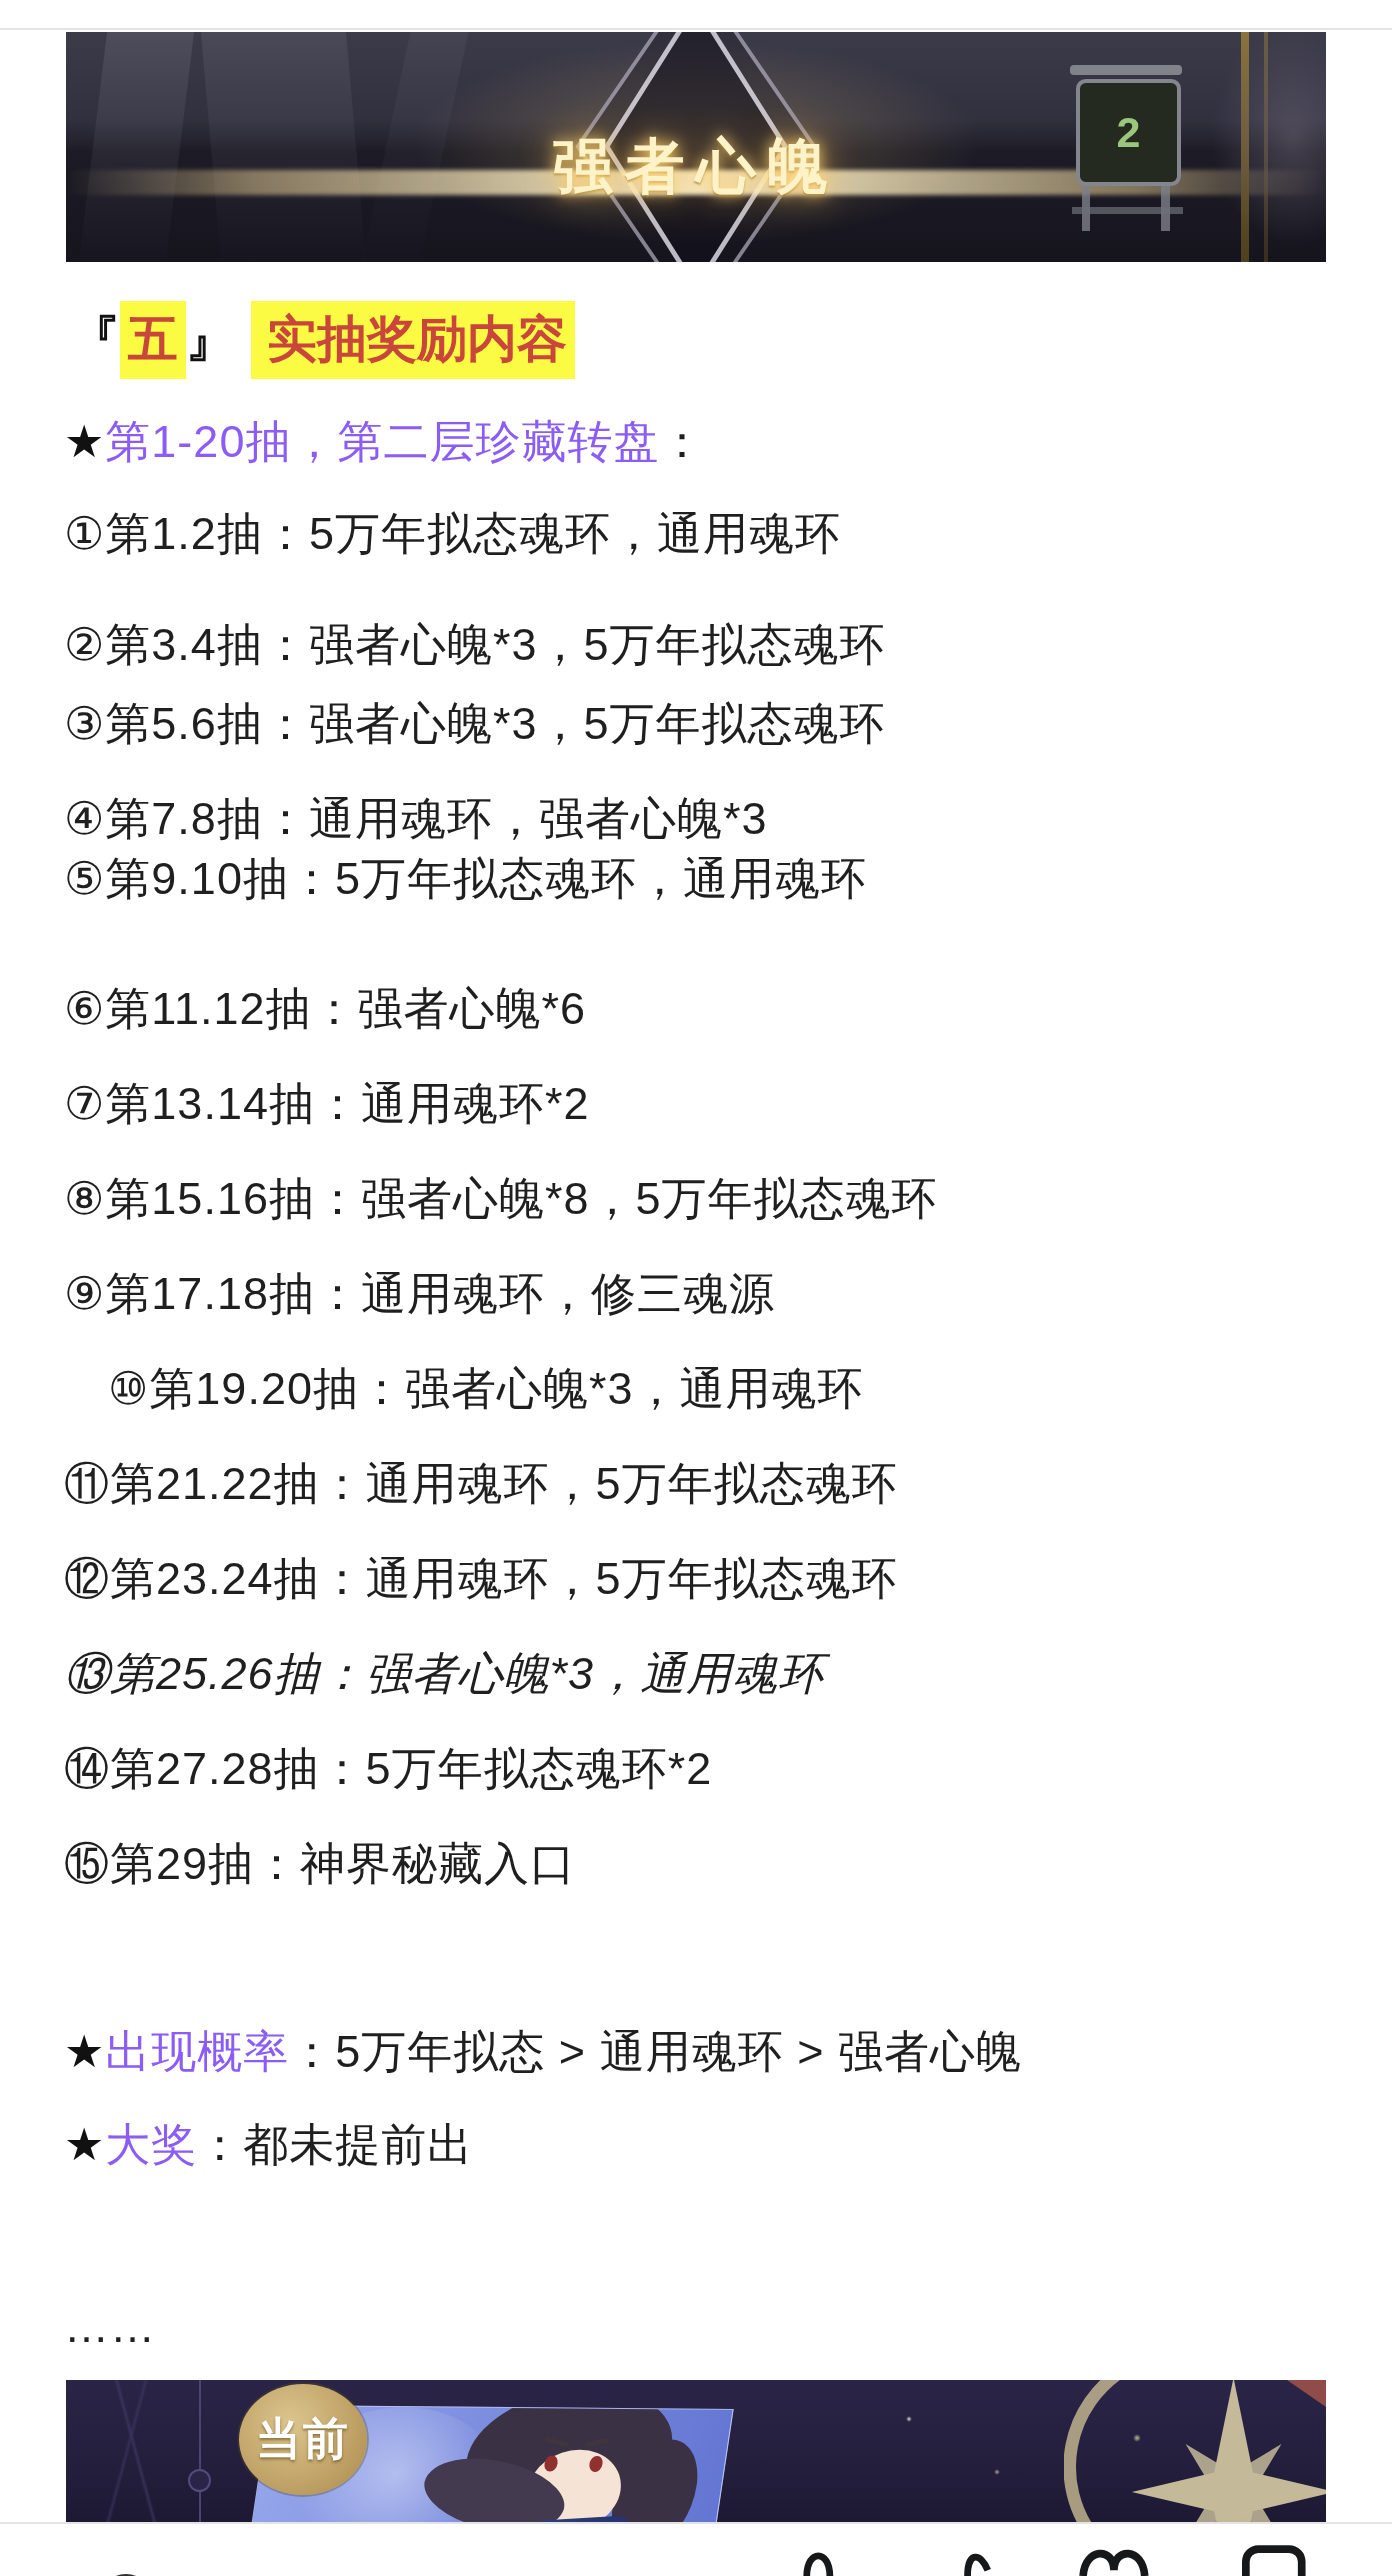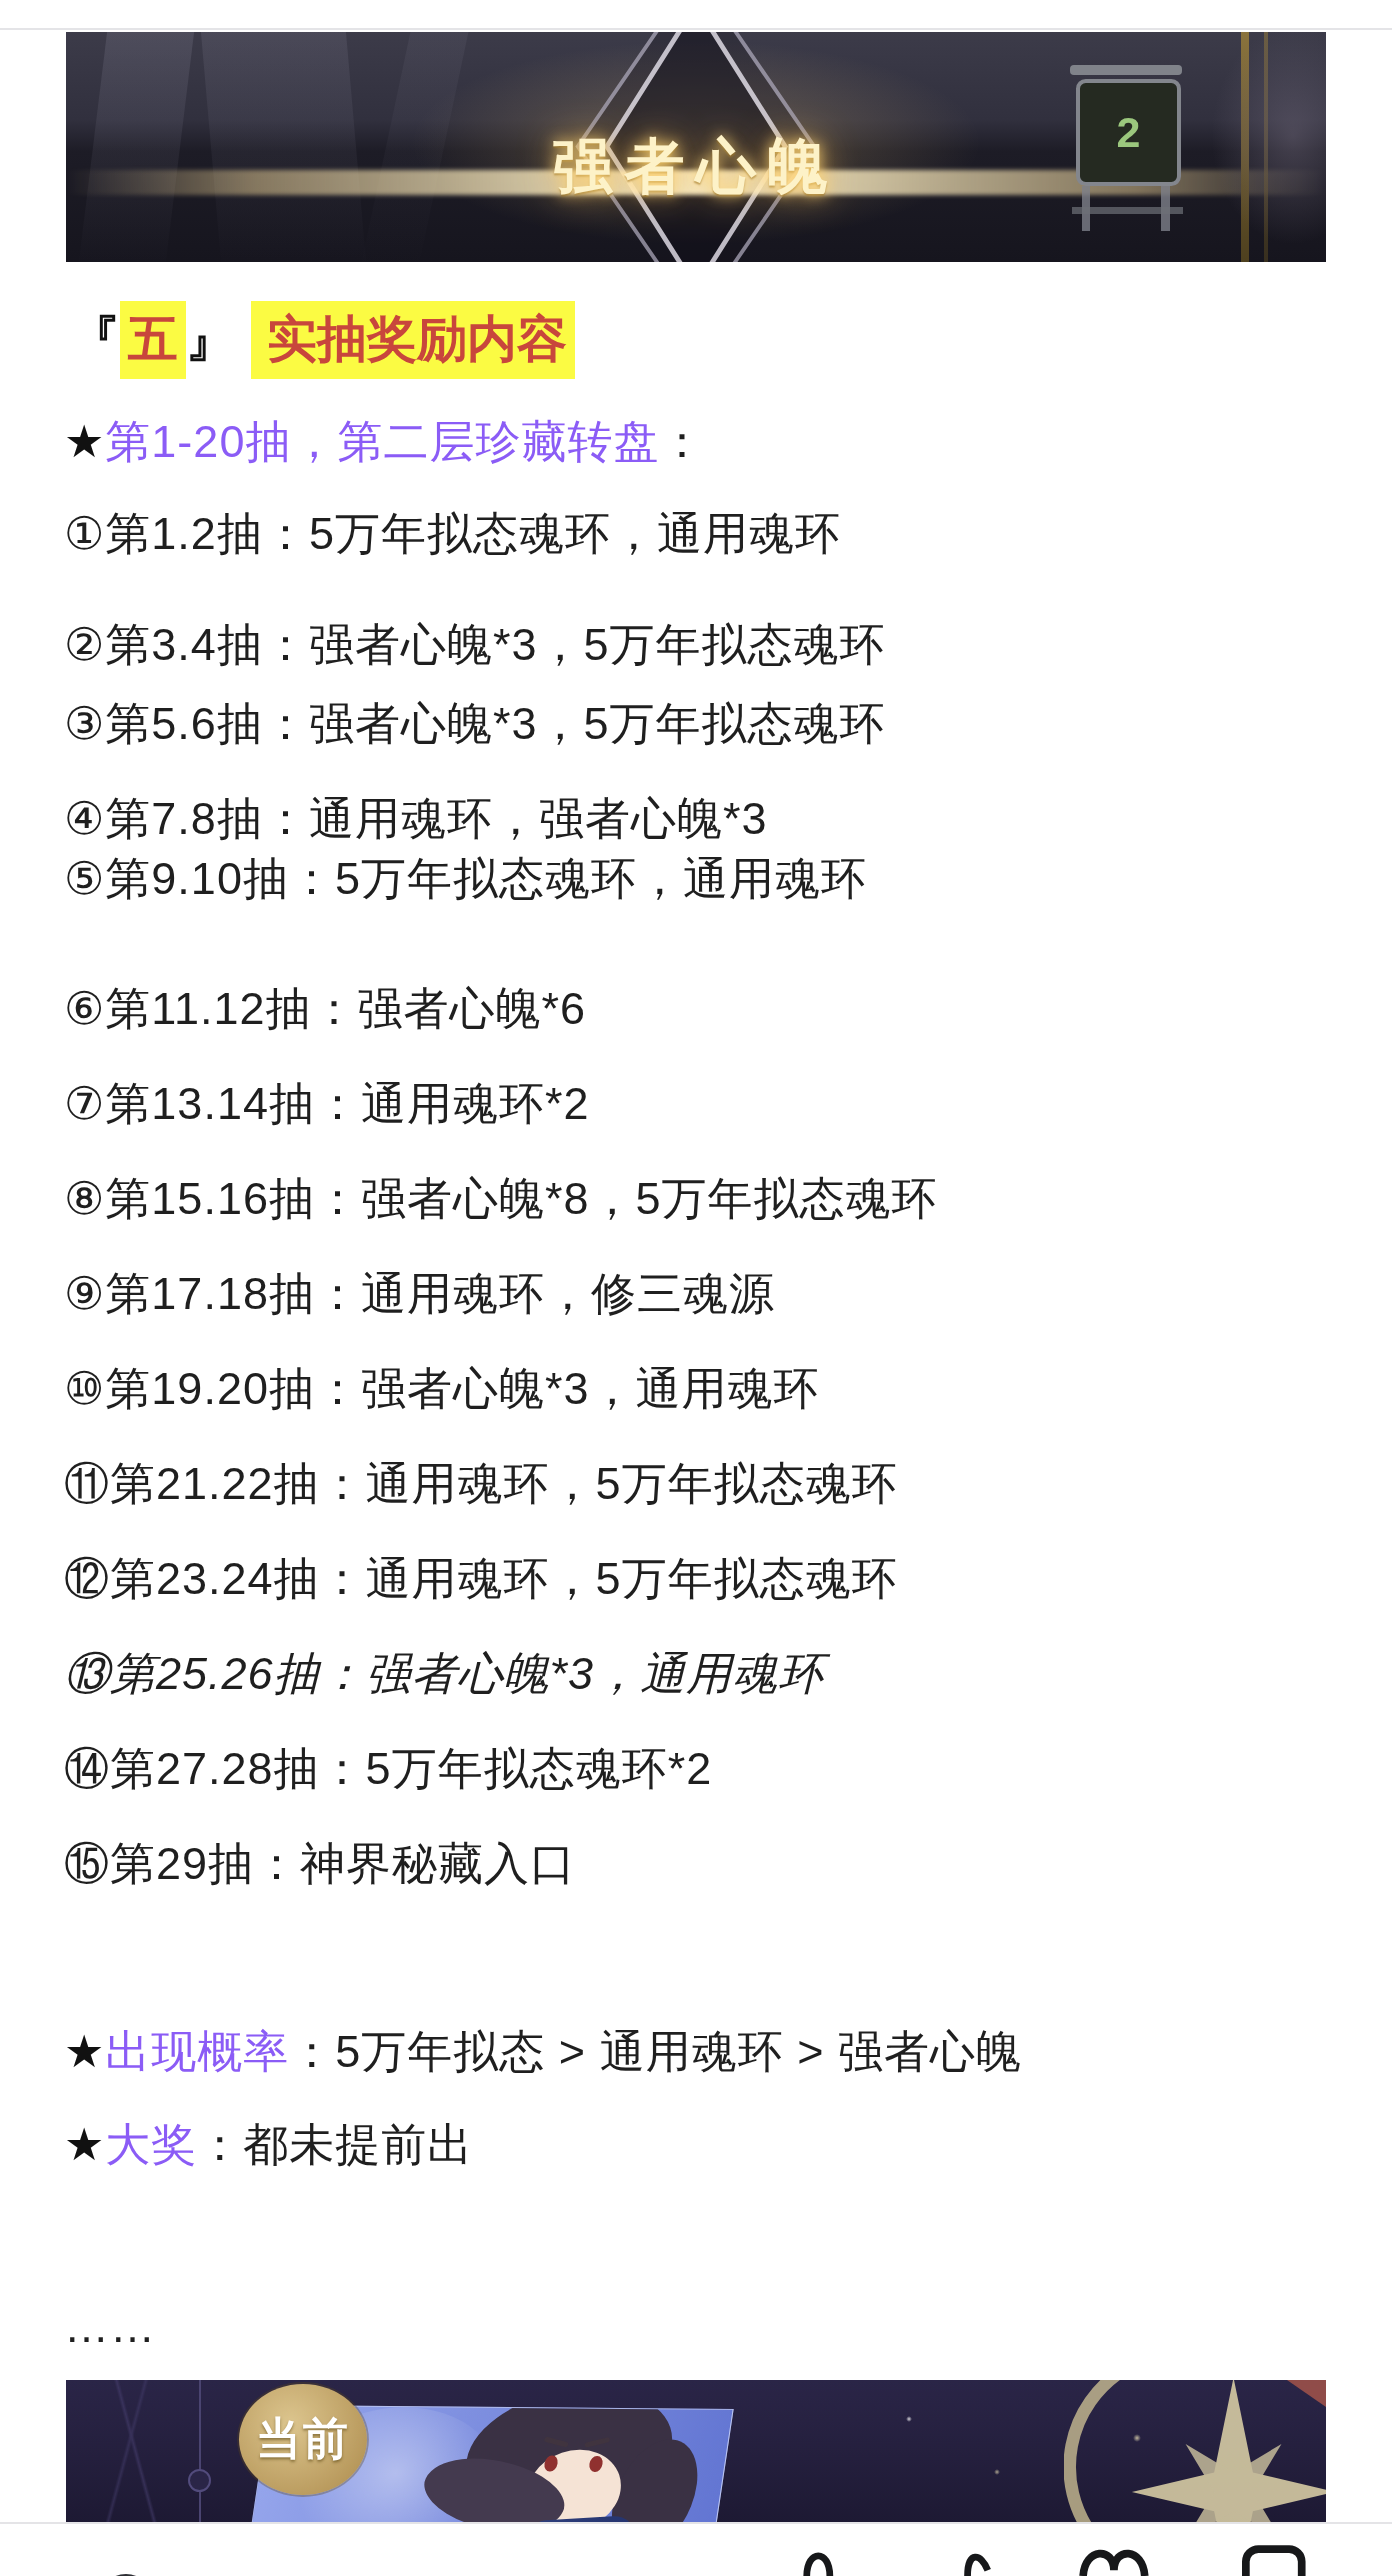--- a/index.html
+++ b/index.html
@@ -124,21 +124,21 @@
 
 <div class="line" style="top:507px;">①第1.2抽：5万年拟态魂环，通用魂环</div>
 <div class="line" style="top:618px;">②第3.4抽：强者心魄*3，5万年拟态魂环</div>
 <div class="line" style="top:697px;">③第5.6抽：强者心魄*3，5万年拟态魂环</div>
 <div class="line" style="top:792px;">④第7.8抽：通用魂环，强者心魄*3</div>
 <div class="line" style="top:852px;">⑤第9.10抽：5万年拟态魂环，通用魂环</div>
 <div class="line" style="top:982px;">⑥第11.12抽：强者心魄*6</div>
 <div class="line" style="top:1077px;">⑦第13.14抽：通用魂环*2</div>
 <div class="line" style="top:1172px;">⑧第15.16抽：强者心魄*8，5万年拟态魂环</div>
 <div class="line" style="top:1267px;">⑨第17.18抽：通用魂环，修三魂源</div>
-<div class="line" style="top:1362px;">⑩第19.20抽：强者心魄*3，通用魂环</div>
+<div class="line" style="top:1362px;margin-left:44px;">⑩第19.20抽：强者心魄*3，通用魂环</div>
 <div class="line" style="top:1457px;">⑪第21.22抽：通用魂环，5万年拟态魂环</div>
 <div class="line" style="top:1552px;">⑫第23.24抽：通用魂环，5万年拟态魂环</div>
 <div class="line" style="top:1647px;font-style:italic;">⑬第25.26抽：强者心魄*3，通用魂环</div>
 <div class="line" style="top:1742px;">⑭第27.28抽：5万年拟态魂环*2</div>
 <div class="line" style="top:1837px;">⑮第29抽：神界秘藏入口</div>
 
 <div class="line" style="top:2025px;">
   <span class="star">★</span><span class="blue">出现概率</span><span>：5万年拟态 &gt; 通用魂环 &gt; 强者心魄</span>
 </div>
 <div class="line" style="top:2118px;">

